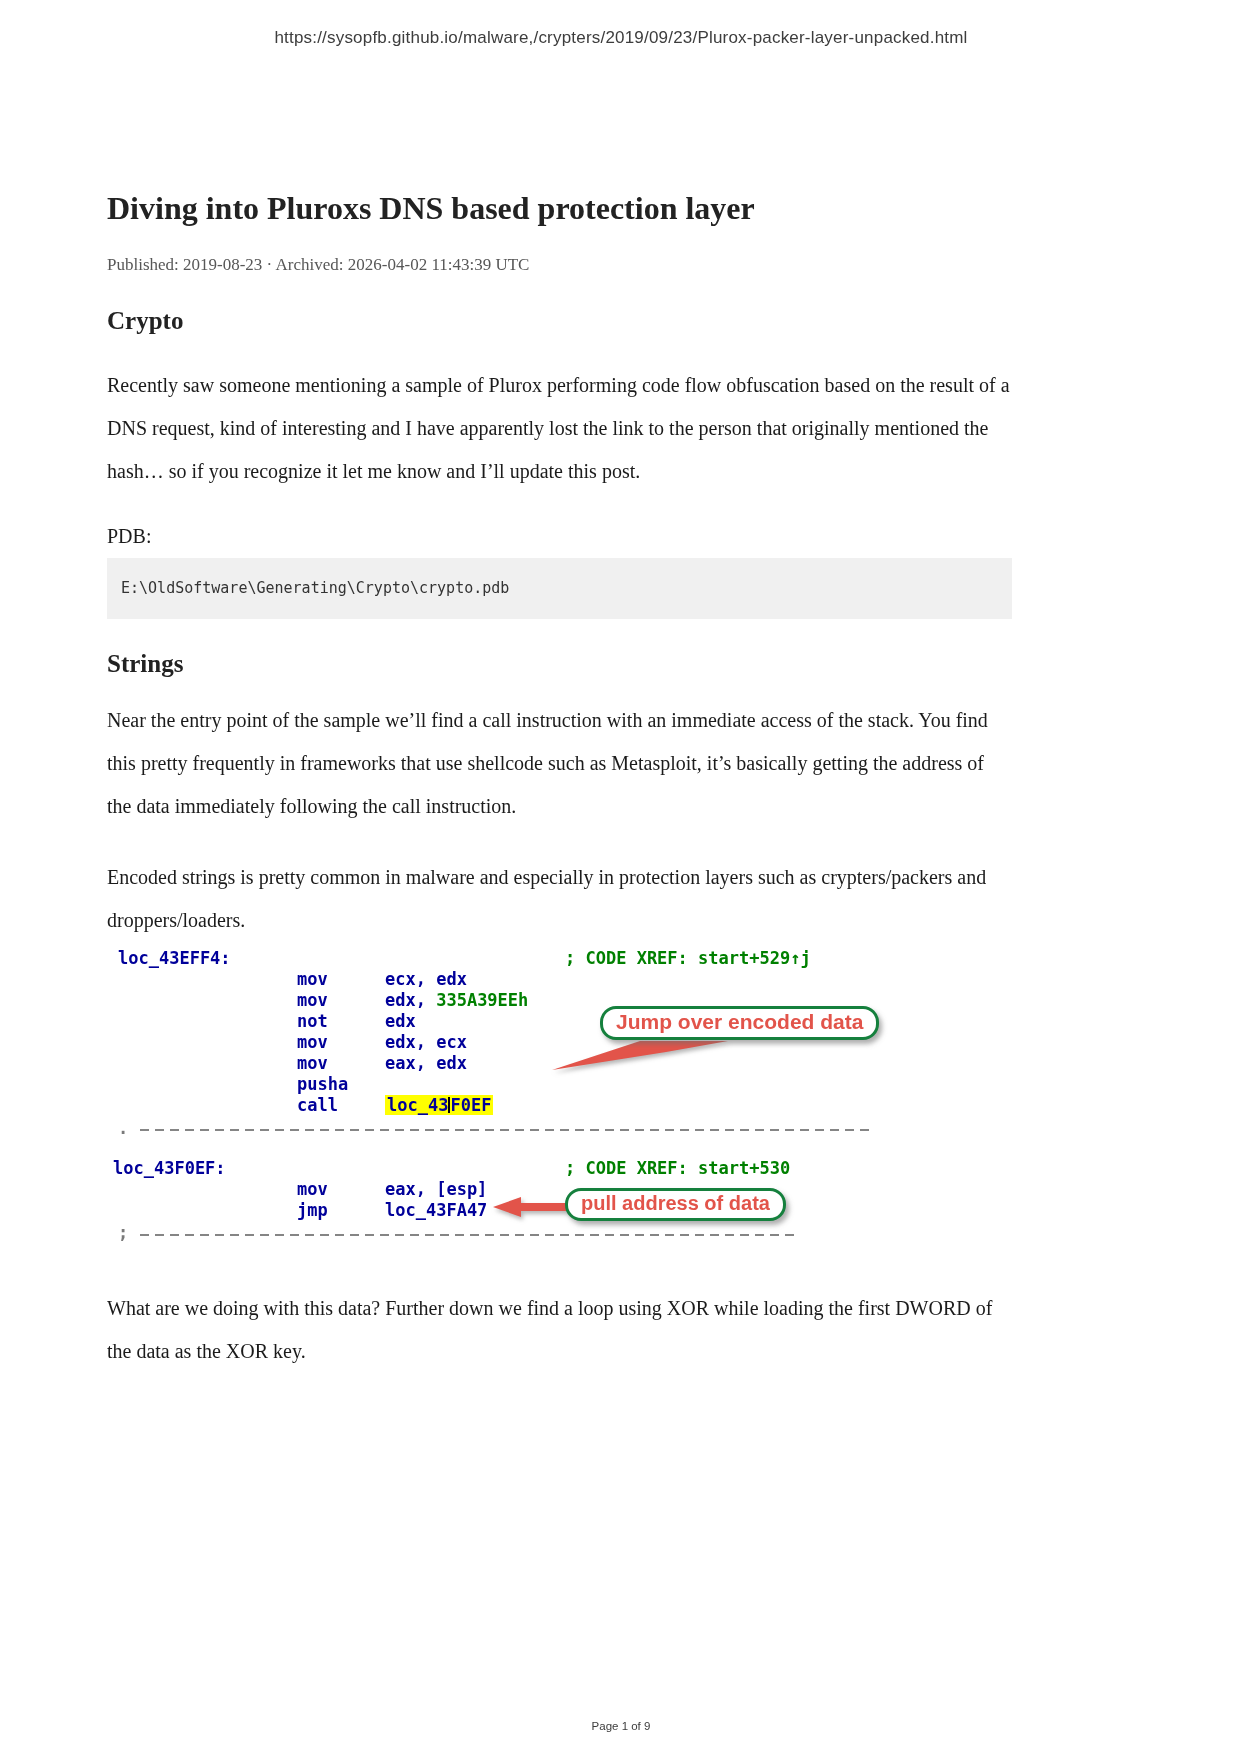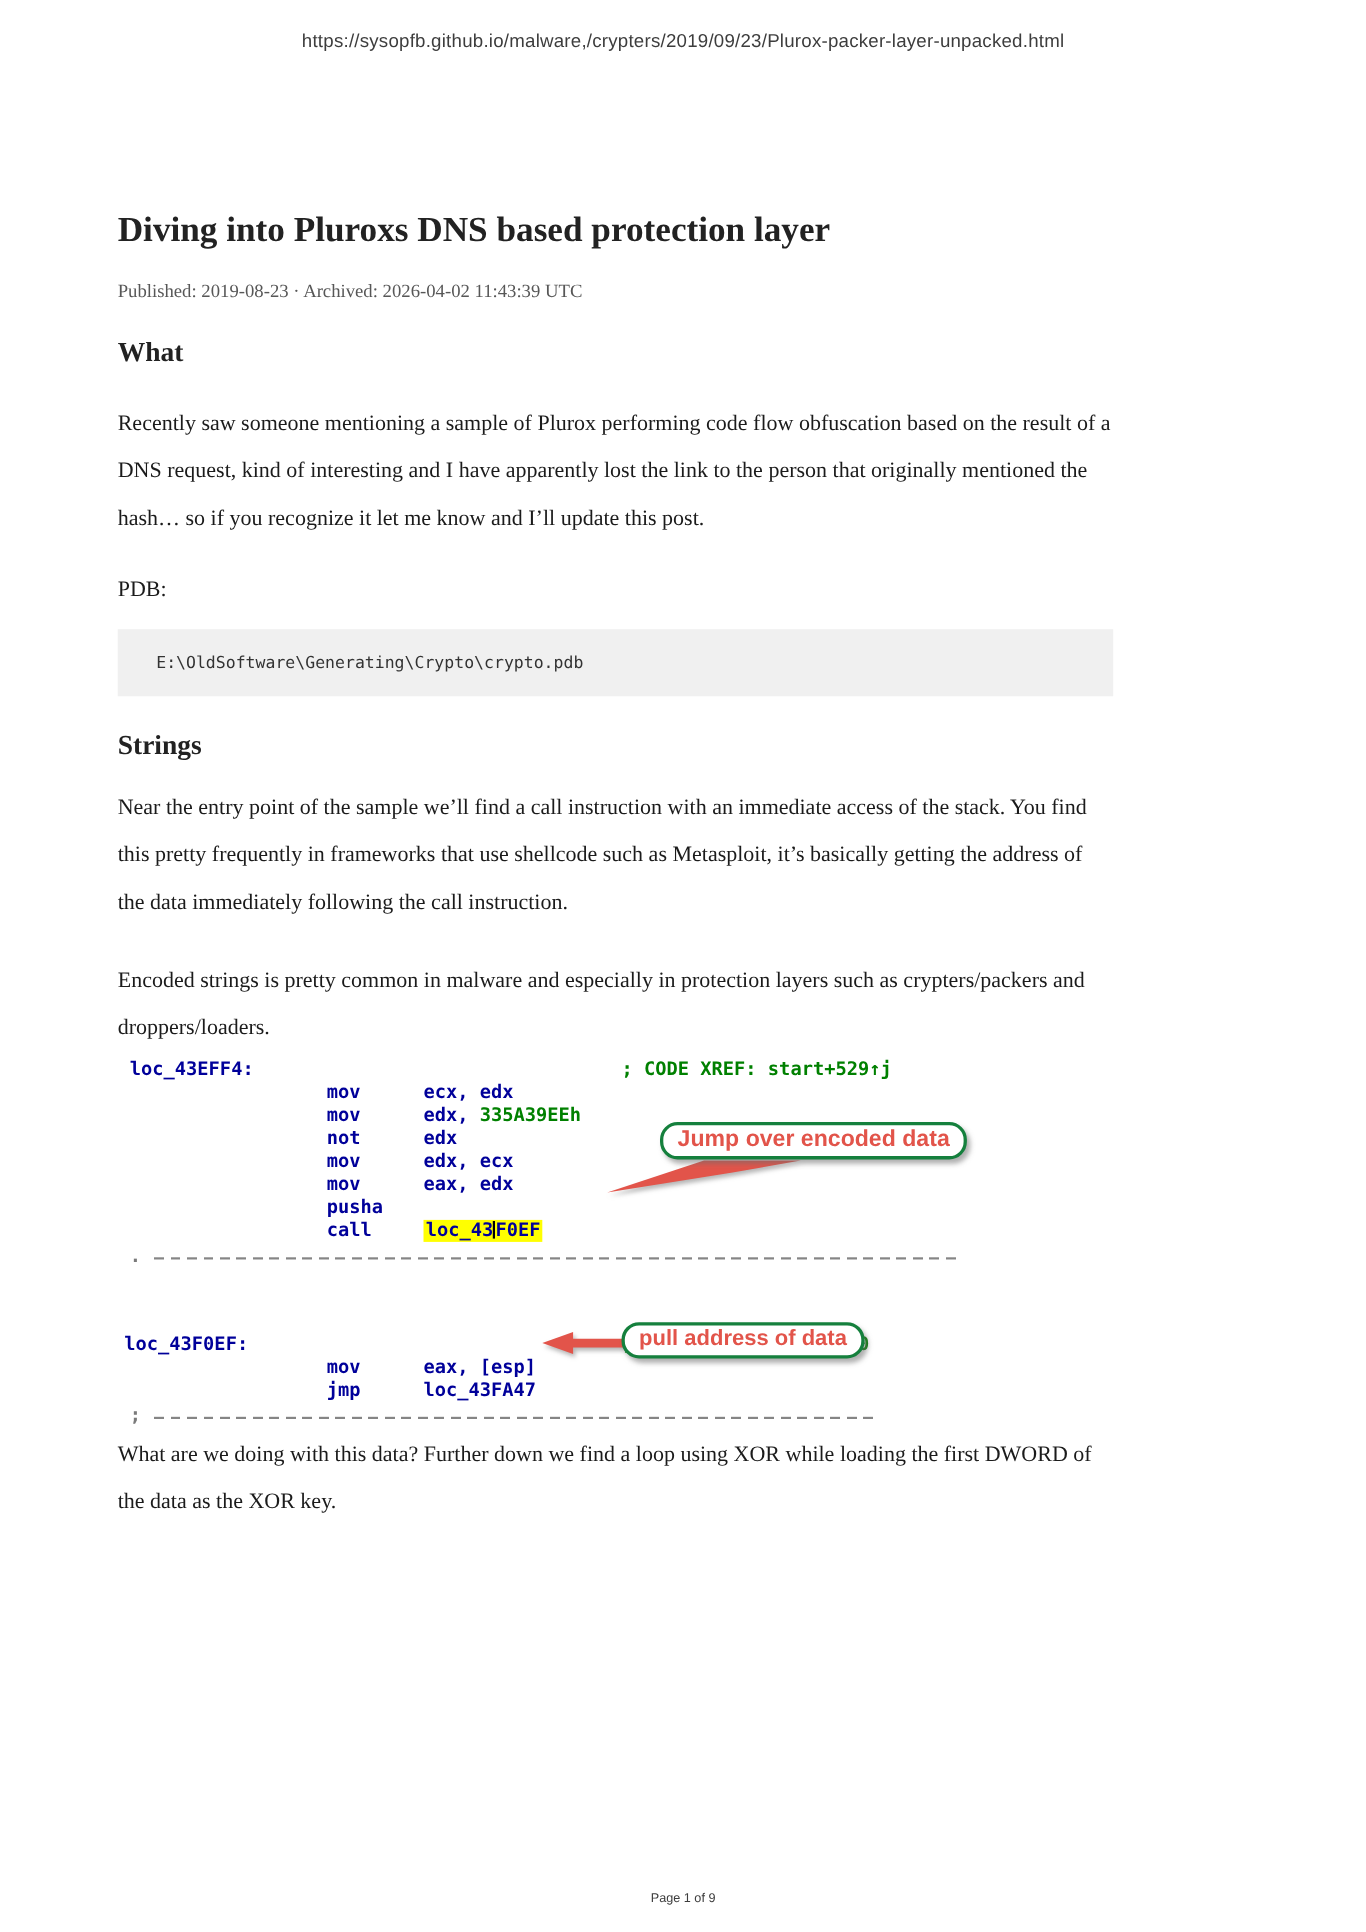--- a/index.html
+++ b/index.html
@@ -11,30 +11,30 @@
   .print-footer{position:absolute;top:1720px;left:0;width:100%;text-align:center;
     font-family:"Liberation Sans",sans-serif;font-size:11.5px;color:#3d3d3d;}
 
   .article{padding:188px 230px 0 107px;}
   h1{font-size:32px;line-height:40px;margin:0;font-weight:bold;color:#222;}
   .meta{margin:26px 0 0;font-size:17px;line-height:22px;color:#575757;}
   h2{font-size:25px;line-height:30px;margin:30px 0 0;font-weight:bold;color:#222;}
   p.body{font-size:20px;line-height:43px;margin:28px 0 0;color:#1b1b1b;}
   p.tight{margin-top:20px;}
   p.pdb{margin-top:22px;}
-  .codeblock{margin-top:14px;background:#f0f0f0;padding:20px 35px;
+  .codeblock{background:#f0f0f0;padding:20px 14px;
     font-family:"DejaVu Sans Mono","Liberation Mono",monospace;font-size:15px;line-height:21px;color:#333;}
 
   
   .asm{position:relative;height:335px;margin-left:6px;margin-top:0;
        font-family:"DejaVu Sans Mono","Liberation Mono",monospace;font-weight:bold;
        font-size:17px;color:#00009a;}
   .asm-block{position:relative;}
   .asm-block.b0{padding-top:6px;}
-  .asm-block.b1{margin-top:60px;text-align:center;}
+  .asm-block.b1{margin-top:20px;text-align:center;}
   .asm-line{position:relative;height:21px;white-space:nowrap;}
   .asm-line span{position:absolute;top:0;}
   .asm-label{left:0;color:#00009a;}
   .b0 .asm-label{left:5px;}
   .asm-comment{left:452px;color:#008000;}
   .asm-mn{left:184px;}
   .asm-op{left:272px;}
   .asm-imm{color:#008000;position:static !important;}
   .asm-op.hl{background:#ffff00;padding:0 2px;}
   .caret{display:inline-block;width:0;height:16px;border-left:2px solid #000;
@@ -56,21 +56,21 @@
 </style>
 </head>
 <body>
 
 <div class="print-header">https://sysopfb.github.io/malware,/crypters/2019/09/23/Plurox-packer-layer-unpacked.html</div>
 
 <div class="article">
   <h1>Diving into Pluroxs DNS based protection layer</h1>
   <p class="meta">Published: 2019-08-23 · Archived: 2026-04-02 11:43:39 UTC</p>
 
-  <h2>What</h2>
+  <h2>Crypto</h2>
   <p class="body">Recently saw someone mentioning a sample of Plurox performing code flow obfuscation based on the result of a DNS request, kind of interesting and I have apparently lost the link to the person that originally mentioned the hash… so if you recognize it let me know and I’ll update this post.</p>
   <p class="body pdb">PDB:</p>
   <div class="codeblock">E:\OldSoftware\Generating\Crypto\crypto.pdb</div>
 
   <h2>Strings</h2>
   <p class="body tight">Near the entry point of the sample we’ll find a call instruction with an immediate access of the stack. You find this pretty frequently in frameworks that use shellcode such as Metasploit, it’s basically getting the address of the data immediately following the call instruction.</p>
   <p class="body">Encoded strings is pretty common in malware and especially in protection layers such as crypters/packers and droppers/loaders.</p>
 
   <div class="asm">
     <div class="asm-block b0">

